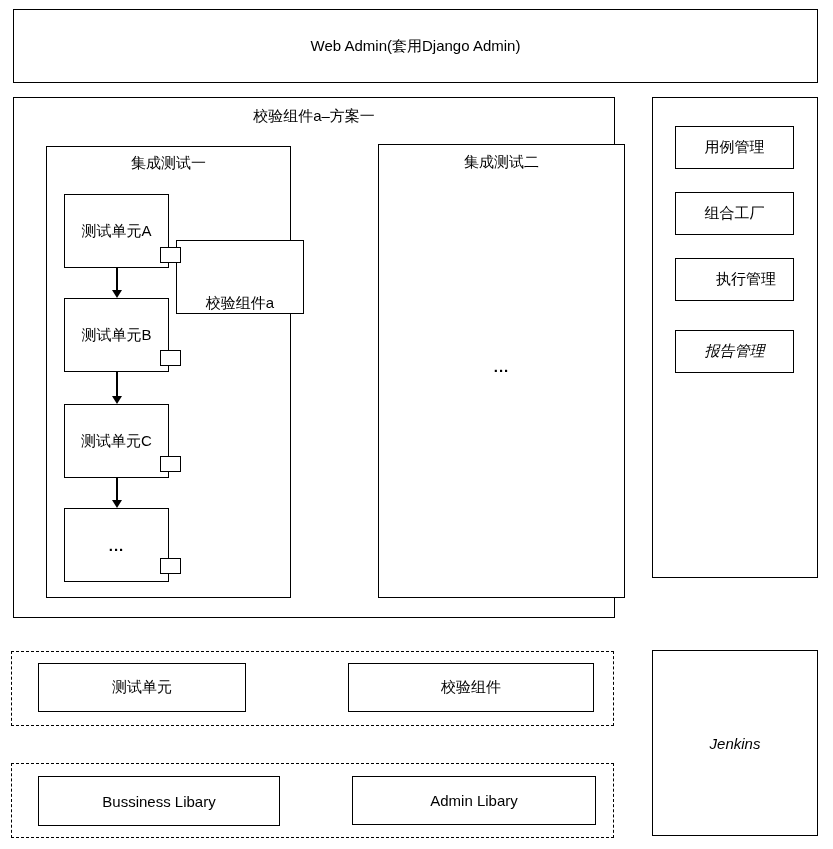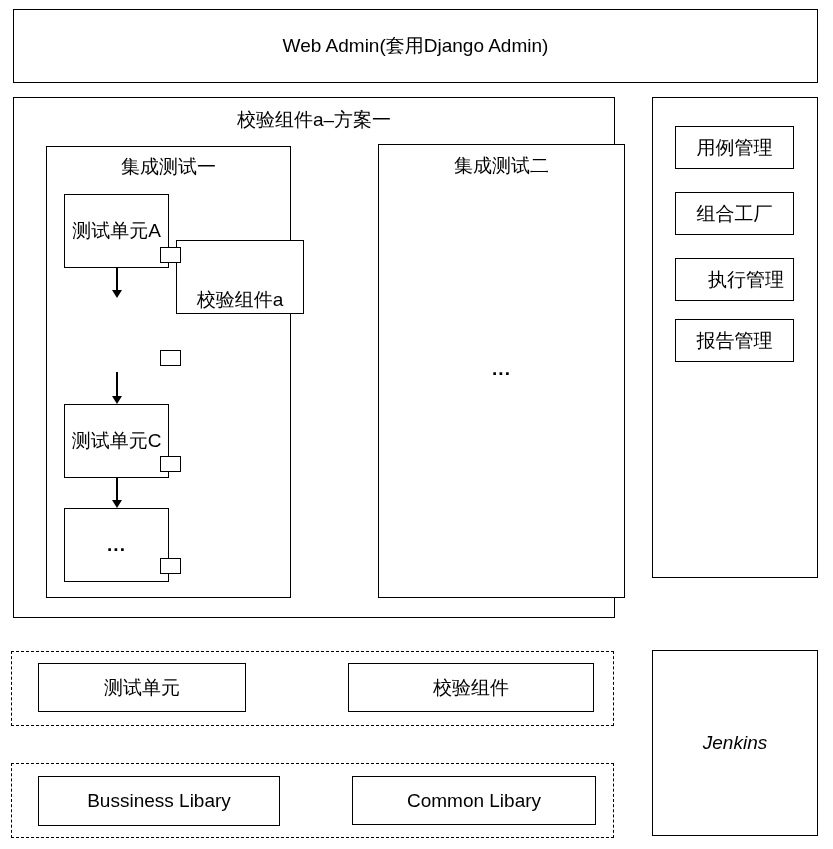--- a/index.html
+++ b/index.html
@@ -2,21 +2,21 @@
 <html style="--line: #000000; --bg: #ffffff; --fg: #000000;"><head>
 <meta charset="utf-8">
 <style>
   html, body { margin: 0; padding: 0; background: #ffffff; }
   .canvas {
     position: relative;
     width: 833px;
     height: 849px;
     background: var(--bg, #ffffff);
     font-family: "Liberation Sans", sans-serif;
-    font-size: 19px;
+    font-size: 15px;
     color: var(--fg, #000000);
   }
   .box {
     position: absolute;
     box-sizing: border-box;
     border: 1.5px solid var(--line, #000000);
     background: var(--bg, #ffffff);
   }
   .flex { display: flex; align-items: center; justify-content: center; }
   .box-title {
@@ -76,21 +76,21 @@
     font-weight: bold;
     letter-spacing: 1px;
   }
   .unit-dots { font-weight: bold; letter-spacing: 1px; }
   
   #sidebar { left: 652px; top: 97px; width: 166px; height: 481px; }
   .side-item { left: 22px; width: 119px; height: 43px; }
   #side-0 { top: 28px; }
   #side-1 { top: 94px; }
   #side-2 { top: 160px; padding-left: 23px; }
-  #side-3 { top: 221px; }
+  #side-3 { top: 232px; font-style: italic; }
   
   .dashed {
     position: absolute;
     box-sizing: border-box;
     border: 1.5px dashed var(--line, #000000);
     left: 11px; width: 603px; height: 75px;
     background: var(--bg, #ffffff);
   }
   #row-components { top: 651px; }
   #row-libraries  { top: 763px; }
@@ -114,20 +114,23 @@
     <div class="box-title">校验组件a–方案一</div>
 
     <div class="box" id="integ1">
       <div class="box-title">集成测试一</div>
 
       <div class="box flex unit" id="unit-a">
         <span>测试单元A</span>
       </div>
       <div class="arrow" id="arrow-1"></div>
 
+      <div class="box flex unit" id="unit-b">
+        <span>测试单元B</span>
+      </div>
       <div class="arrow" id="arrow-2"></div>
 
       <div class="box flex unit" id="unit-c">
         <span>测试单元C</span>
       </div>
       <div class="arrow" id="arrow-3"></div>
 
       <div class="box flex unit" id="unit-d">
         <span class="unit-dots">...</span>
       </div>
@@ -170,21 +173,21 @@
     <div class="box flex" id="comp-1">
       <span>校验组件</span>
     </div>
   </div>
 
   <div class="dashed" id="row-libraries">
     <div class="box flex" id="lib-0">
       <span>Bussiness Libary</span>
     </div>
     <div class="box flex" id="lib-1">
-      <span>Common Libary</span>
+      <span>Admin Libary</span>
     </div>
   </div>
 
   <div class="box flex" id="jenkins">
     <span>Jenkins</span>
   </div>
 
 </div>
 
 </body></html>

